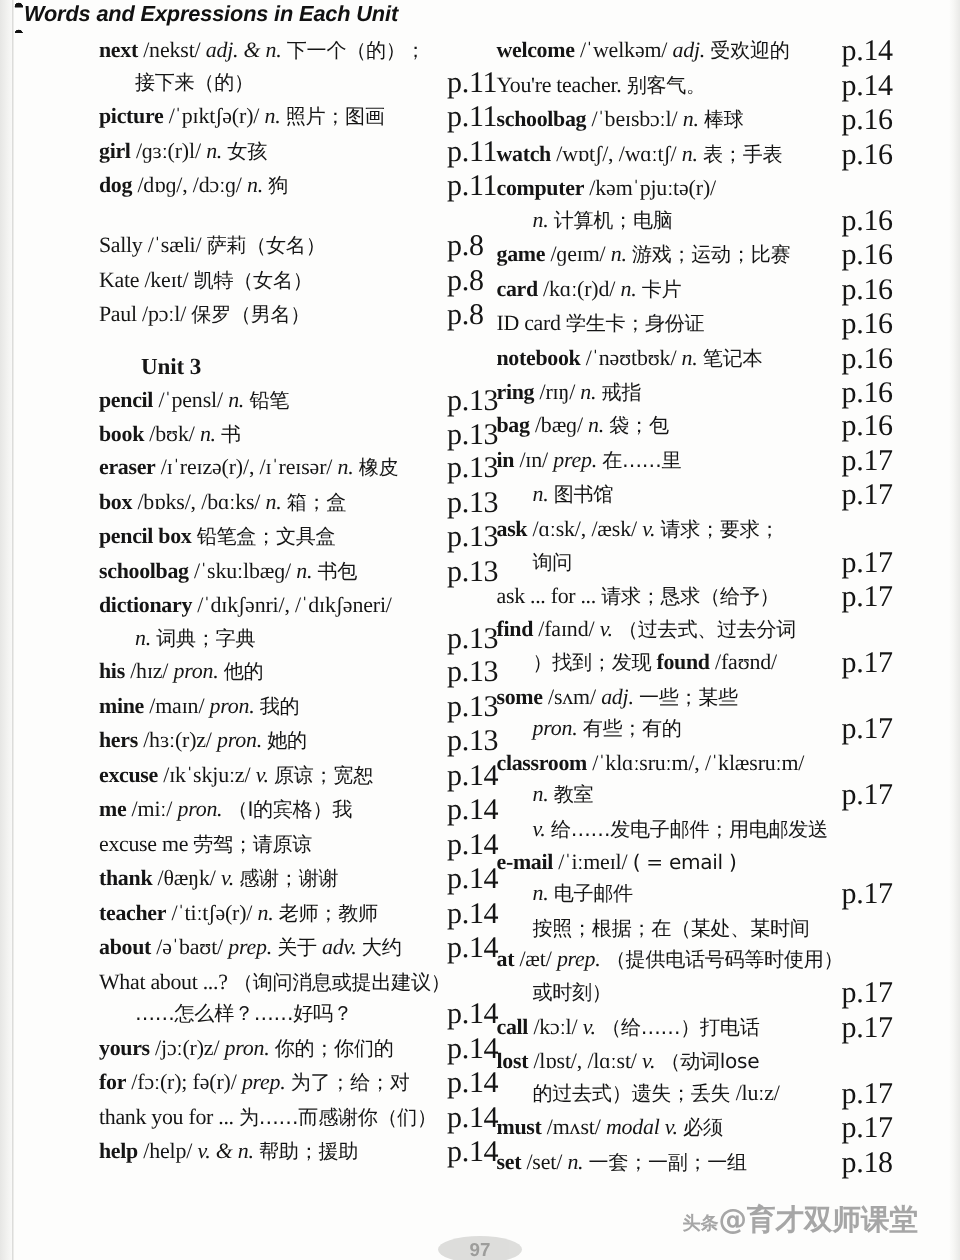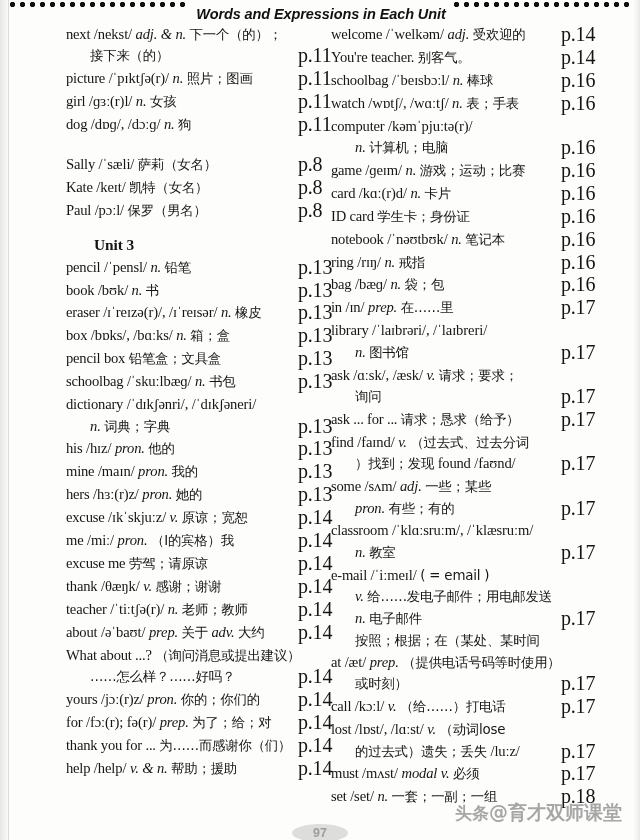--- a/index.html
+++ b/index.html
@@ -44,23 +44,24 @@
     background: linear-gradient(to left, #e9e9e7 0%, #f6f6f4 60%, #fcfcfb 100%);
   }
 
   
   #header {
     position: absolute;
     left: 9px; top: 0;
     width: 624px;
     height: 22px;
     display: flex;
-    align-items: flex-end;
+    align-items: flex-start;
     justify-content: center;
     overflow: hidden;
+    flex-direction: column;
   }
   .dotrun {
     flex: 1 1 auto;
     height: 7px;
     align-self: flex-start;
     margin-top: 1px;
     background-image: radial-gradient(circle at 3.5px 3.5px, #111 2.6px, rgba(0,0,0,0) 2.9px);
     background-size: 10px 7px;
     background-repeat: repeat-x;
     min-width: 10px;
@@ -111,21 +112,21 @@
     position: relative;
     font-size: 14.6px;
     line-height: 21.4px;
     white-space: nowrap;
     letter-spacing: -0.15px;
   }
   .line.indent { padding-left: 24px; }
 
   
   .hw {
-    font-weight: normal;
+    font-weight: bold;
     letter-spacing: -0.2px;
   }
   
   .hw-plain { font-weight: normal; }
 
   
   .ipa {
     font-family: "Liberation Serif", "DejaVu Serif", serif;
     font-weight: normal;
     letter-spacing: -0.1px;
@@ -172,21 +173,21 @@
     left: 455px;
     top: 800px;
     font-family: "DejaVu Sans", "Liberation Sans", sans-serif;
     font-size: 19px;
     font-weight: bold;
     color: #9b9b9b;
     opacity: 0.88;
     white-space: nowrap;
     letter-spacing: 0px;
   }
-  #watermark .wm-small { font-size: 17px; }
+  #watermark .wm-small { font-size: 12px; }
 
   
   #folio {
     position: absolute;
     left: 292px;
     top: 824px;
     width: 56px;
     height: 18px;
     border-radius: 50%;
     background: #d8d8d6;
@@ -340,21 +341,20 @@
         <div class="entry">
           <div class="line"><span class="hw">ring</span> <span class="ipa">/rɪŋ/</span> <span class="pos">n.</span> <span class="cn">戒指</span><span class="pg">p.16</span></div>
         </div>
         <div class="entry">
           <div class="line"><span class="hw">bag</span> <span class="ipa">/bæɡ/</span> <span class="pos">n.</span> <span class="cn">袋；包</span><span class="pg">p.16</span></div>
         </div>
         <div class="entry">
           <div class="line"><span class="hw">in</span> <span class="ipa">/ɪn/</span> <span class="pos">prep.</span> <span class="cn">在……里</span><span class="pg">p.17</span></div>
         </div>
         <div class="entry">
-          <div class="line"><span class="hw">library</span> <span class="ipa">/ˈlaɪbrəri/, /ˈlaɪbreri/</span></div>
           <div class="line indent"><span class="pos">n.</span> <span class="cn">图书馆</span><span class="pg">p.17</span></div>
         </div>
         <div class="entry">
           <div class="line"><span class="hw">ask</span> <span class="ipa">/ɑːsk/, /æsk/</span> <span class="pos">v.</span> <span class="cn">请求；要求；</span></div>
           <div class="line indent"><span class="cn">询问</span><span class="pg">p.17</span></div>
         </div>
         <div class="entry">
           <div class="line"><span class="hw hw-plain">ask ... for ...</span> <span class="cn">请求；恳求（给予）</span><span class="pg">p.17</span></div>
         </div>
         <div class="entry">
@@ -363,22 +363,22 @@
         </div>
         <div class="entry">
           <div class="line"><span class="hw">some</span> <span class="ipa">/sʌm/</span> <span class="pos">adj.</span> <span class="cn">一些；某些</span></div>
           <div class="line indent"><span class="pos">pron.</span> <span class="cn">有些；有的</span><span class="pg">p.17</span></div>
         </div>
         <div class="entry">
           <div class="line"><span class="hw">classroom</span> <span class="ipa">/ˈklɑːsruːm/, /ˈklæsruːm/</span></div>
           <div class="line indent"><span class="pos">n.</span> <span class="cn">教室</span><span class="pg">p.17</span></div>
         </div>
         <div class="entry">
+          <div class="line indent"><span class="pos">v.</span> <span class="cn">给……发电子邮件；用电邮发送</span></div>
           <div class="line"><span class="hw">e-mail</span> <span class="ipa">/ˈiːmeɪl/</span> <span class="cn">( = email )</span></div>
-          <div class="line indent"><span class="pos">v.</span> <span class="cn">给……发电子邮件；用电邮发送</span></div>
           <div class="line indent"><span class="pos">n.</span> <span class="cn">电子邮件</span><span class="pg">p.17</span></div>
         </div>
         <div class="entry">
           <div class="line indent"><span class="cn">按照；根据；在（某处、某时间</span></div>
           <div class="line"><span class="hw">at</span> <span class="ipa">/æt/</span> <span class="pos">prep.</span> <span class="cn">（提供电话号码等时使用）</span></div>
           <div class="line indent"><span class="cn">或时刻）</span><span class="pg">p.17</span></div>
         </div>
         <div class="entry">
           <div class="line"><span class="hw">call</span> <span class="ipa">/kɔːl/</span> <span class="pos">v.</span> <span class="cn">（给……）打电话</span><span class="pg">p.17</span></div>
         </div>

